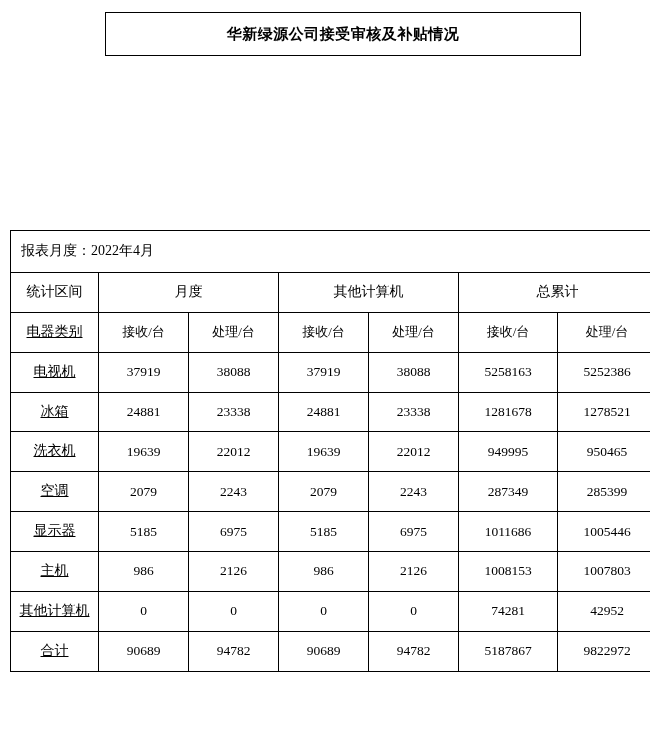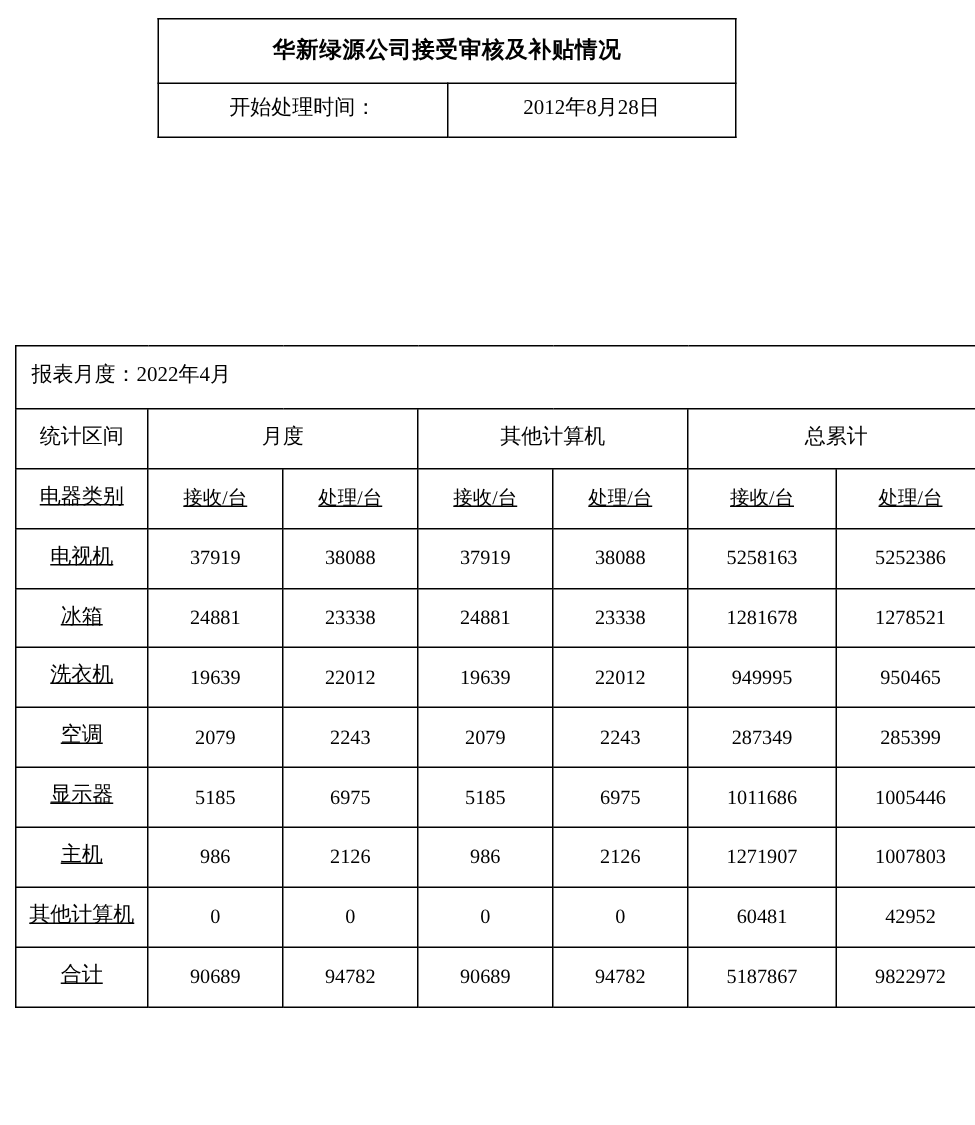--- a/index.html
+++ b/index.html
@@ -19,21 +19,21 @@
     width: 650px;
     height: 750px;
     position: relative;
   }
 
   
   .summary-wrap {
     position: absolute;
     left: 105px;
     top: 12px;
-    width: 386px;
+    width: 476px;
   }
   table.summary {
     border-collapse: collapse;
     width: 100%;
     table-layout: fixed;
   }
   table.summary td {
     border: 1px solid #000000;
     text-align: center;
     vertical-align: middle;
@@ -81,40 +81,35 @@
   }
   table.maintbl td.rowhead {
     font-size: 14px;
     text-decoration: underline;
   }
   table.maintbl td.grouphead {
     font-size: 14px;
   }
   table.maintbl td.subhead {
     font-size: 13px;
-    text-decoration: underline;
   }
   .col-cat { width: 88px; }
   .col-num { width: 90px; }
   .col-num-wide { width: 99px; }
 </style>
 </head>
 <body>
 
 <div class="page">
 
   <div class="summary-wrap">
     <table class="summary">
       <tbody>
         <tr>
           <td class="title-cell" colspan="2">华新绿源公司接受审核及补贴情况</td>
-        </tr>
-        <tr>
-          <td class="label-cell">开始处理时间：</td>
-          <td class="val-num">2012年8月28日</td>
         </tr>
       </tbody>
     </table>
   </div>
 
   <div class="main-wrap">
     <table class="maintbl">
       <colgroup>
         <col class="col-cat">
         <col class="col-num">
@@ -188,30 +183,30 @@
           <td>6975</td>
           <td>1011686</td>
           <td>1005446</td>
         </tr>
         <tr>
           <td class="rowhead">主机</td>
           <td>986</td>
           <td>2126</td>
           <td>986</td>
           <td>2126</td>
-          <td>1271907</td>
+          <td>1008153</td>
           <td>1007803</td>
         </tr>
         <tr>
           <td class="rowhead">其他计算机</td>
           <td>0</td>
           <td>0</td>
           <td>0</td>
           <td>0</td>
-          <td>60481</td>
+          <td>74281</td>
           <td>42952</td>
         </tr>
         <tr>
           <td class="rowhead">合计</td>
           <td>90689</td>
           <td>94782</td>
           <td>90689</td>
           <td>94782</td>
           <td>5187867</td>
           <td>9822972</td>

